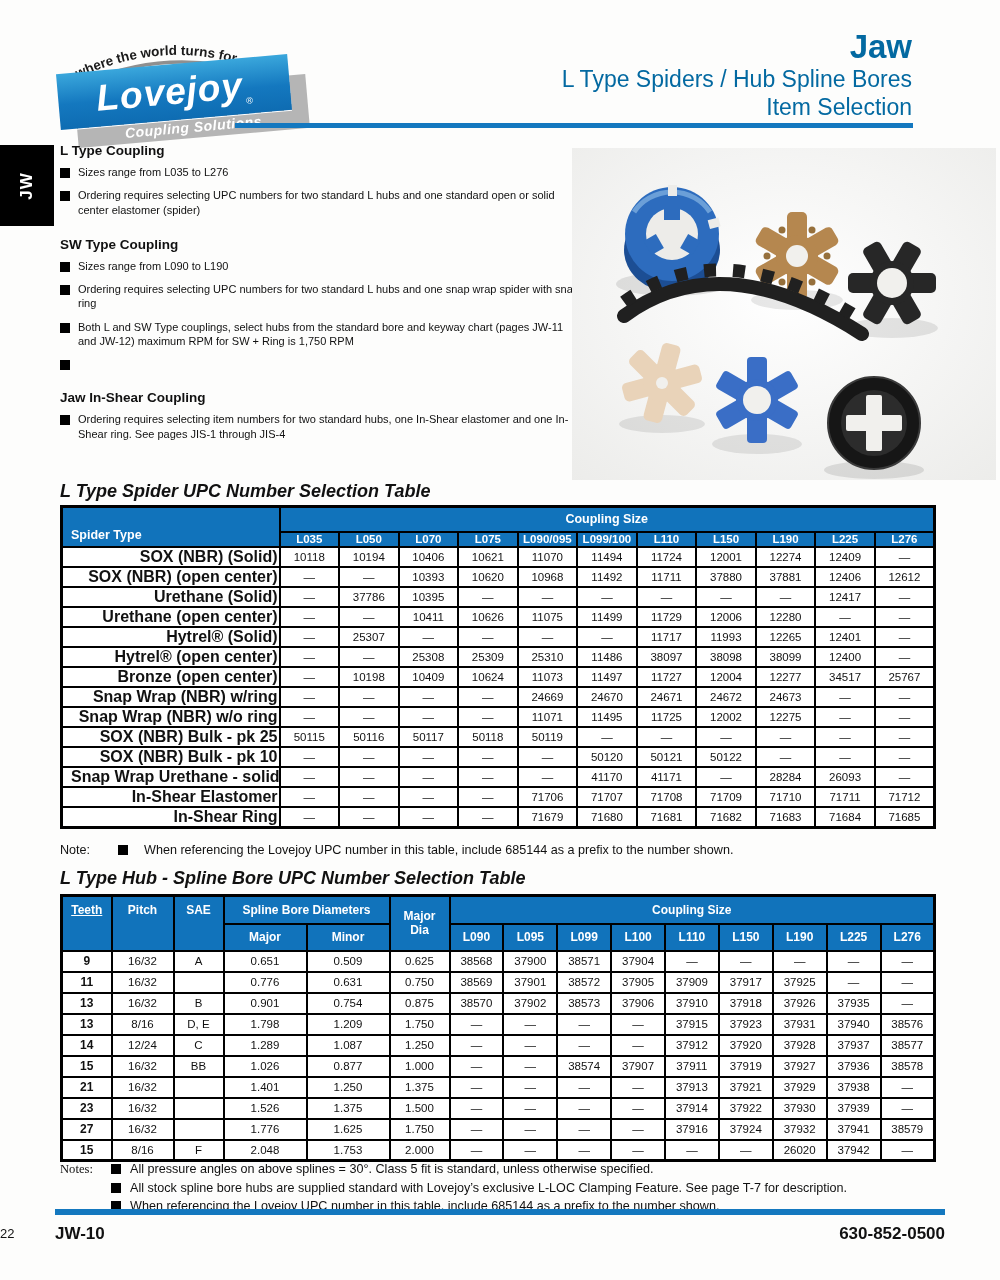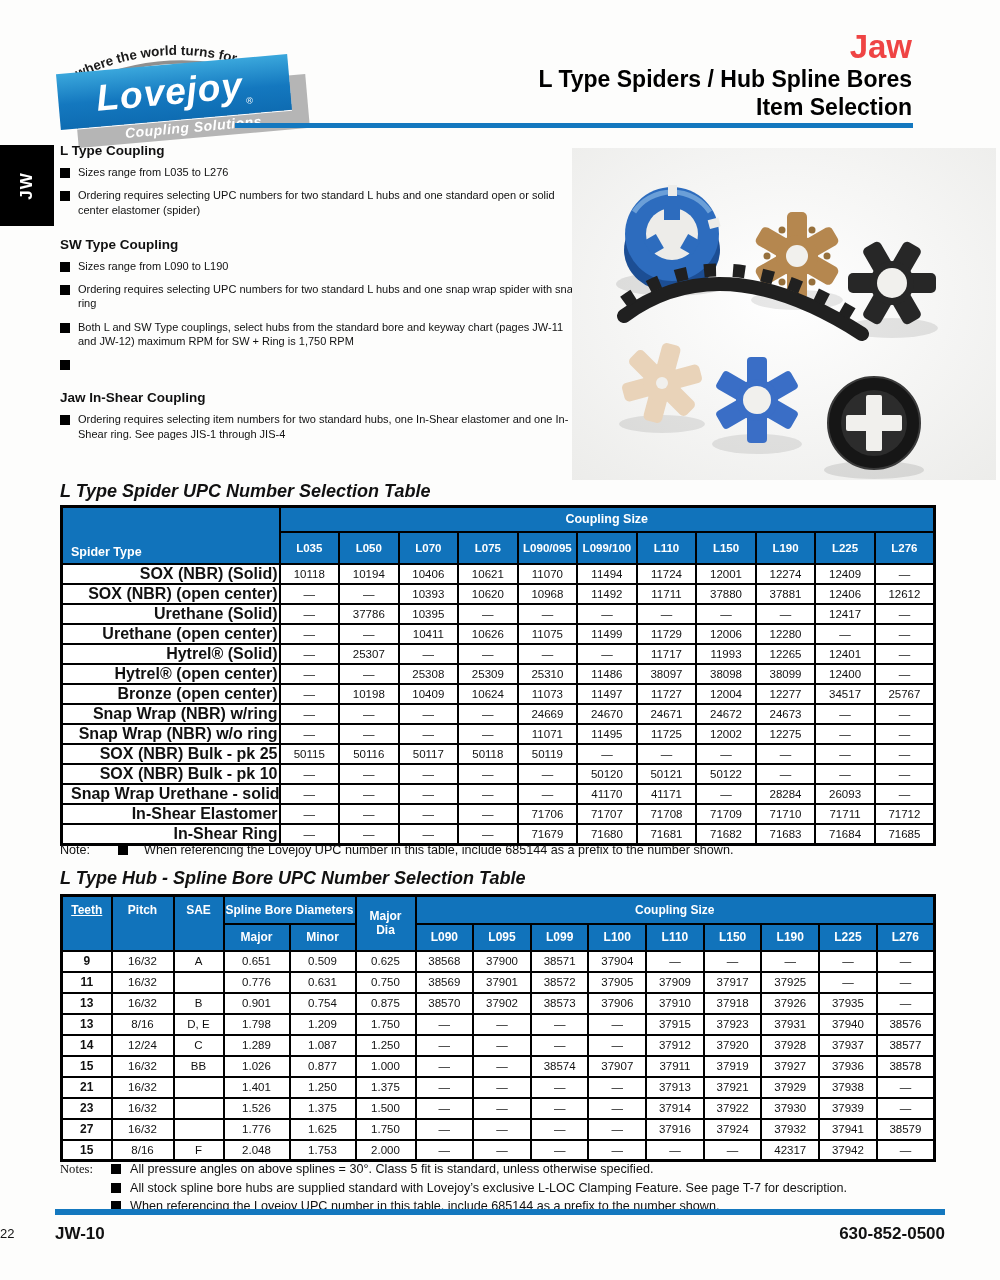--- a/index.html
+++ b/index.html
@@ -13,22 +13,22 @@
   .logo-gray { position:absolute; left:24px; top:58px; width:232px; height:54px; background:#b5b5b5;
                transform:rotate(-5deg); display:flex; align-items:flex-end; justify-content:center; padding-bottom:3px; }
   .logo-gray span { color:#fff; font-style:italic; font-weight:bold; font-size:14px; letter-spacing:.5px; }
   .logo-blue { position:absolute; left:6px; top:38px; width:232px; height:56px;
                background:linear-gradient(180deg,#3aa7dc 0%, #1478bf 55%, #0e6cb2 100%);
                transform:rotate(-5deg); display:flex; align-items:center; justify-content:center; box-shadow:0 1px 0 #fff; }
   .logo-blue .name { color:#fff; font-style:italic; font-weight:bold; font-size:37px; letter-spacing:1px; }
   .logo-blue .reg { color:#fff; font-size:9px; align-self:flex-end; margin:0 0 8px 2px; }
 
   .titles { position:absolute; right:88px; top:30px; text-align:right; }
-  .product-line { color:#ef4444; font-weight:bold; font-size:33px; line-height:1.05; }
-  .subtitle { font-weight:bold; font-size:23px; color:#000000; line-height:1.22; }
+  .product-line { color:#0369a1; font-weight:bold; font-size:33px; line-height:1.05; }
+  .subtitle { font-weight:normal; font-size:23px; color:#0369a1; line-height:1.22; }
   .header-rule { position:absolute; left:235px; right:87px; top:123px; height:5px; background:#1478bf; }
 
   
   .side-tab { position:absolute; left:0; top:145px; width:54px; height:81px; background:#000;
               display:flex; align-items:center; justify-content:center; }
   .side-tab span { color:#fff; font-weight:bold; font-size:17px; letter-spacing:1px; transform:rotate(-90deg); }
 
   
   .info-sections { position:absolute; left:60px; top:143px; width:522px; }
   .info-section { margin-bottom:20px; }
@@ -45,32 +45,32 @@
   .title-1 { top:481px; }
   .title-2 { top:868px; }
 
   .data-table { border-collapse:collapse; table-layout:fixed; border:3px solid #000; background:#fff; position:absolute; left:60px; width:876px; }
   .data-table th, .data-table td { border:2px solid #000; text-align:center; padding:0 1px; overflow:hidden; white-space:nowrap; }
   .data-table thead th { background:#1173bb; color:#fff; font-weight:bold; }
 
   .spider-table { top:505px; }
   .spider-table thead tr.group-row th { height:25px; font-size:12.5px; }
   .spider-table th.corner { width:218px; vertical-align:bottom; text-align:left; padding:0 0 4px 8px; font-size:12.5px; }
-  .spider-table thead tr.size-row th { height:32px; font-size:11.5px; }
+  .spider-table thead tr.size-row th { height:15px; font-size:11.5px; }
   .spider-table tbody th { text-align:right; padding:0 1px 0 8px; font-size:16px; font-weight:bold; }
   .spider-table tbody td { font-size:11.5px; }
   .spider-table tbody tr { height:20px; }
 
   .spline-table { top:894px; }
   .spline-table thead th { font-size:12px; }
   .spline-table thead tr:first-child { height:28px; }
   .spline-table thead tr.sub-row { height:27px; }
   .spline-table th.v-top { vertical-align:top; padding-top:6px; }
   .w-teeth { width:50px;text-decoration:underline; } .w-pitch { width:62px; } .w-sae { width:50px; }
-  .w-sbd { width:132px;margin-left:15px; } .w-majordia { width:60px; }
+  .w-sbd { width:166px;margin-left:15px; } .w-majordia { width:60px; }
   .spline-table tbody tr { height:21px; }
   .spline-table tbody td { font-size:11.5px; }
   .spline-table tbody td.teeth-cell { font-weight:bold; font-size:12px; }
 
   
   .note-line { position:absolute; left:60px; display:flex; gap:16px; align-items:flex-start; font-size:12.6px; }
   .note-1 { top:843px; }
   .note-label { font-weight:normal; width:42px; flex:none; }
   .note-sq { flex:none; width:10px; height:10px; background:#000; margin-top:2px; }
   .notes-block { position:absolute; left:60px; top:1162px; font-size:12.6px; }
@@ -653,21 +653,21 @@
           <td>F</td>
           <td>2.048</td>
           <td>1.753</td>
           <td>2.000</td>
           <td>—</td>
           <td>—</td>
           <td>—</td>
           <td>—</td>
           <td>—</td>
           <td>—</td>
-          <td>42317</td>
+          <td>26020</td>
           <td>37942</td>
           <td>—</td>
         </tr>
       </tbody>
   </table>
 
   <div class="notes-block">
       <div class="note-item">
         <span class="note-lbl">Notes:</span>
         <span class="note-sq"></span>

